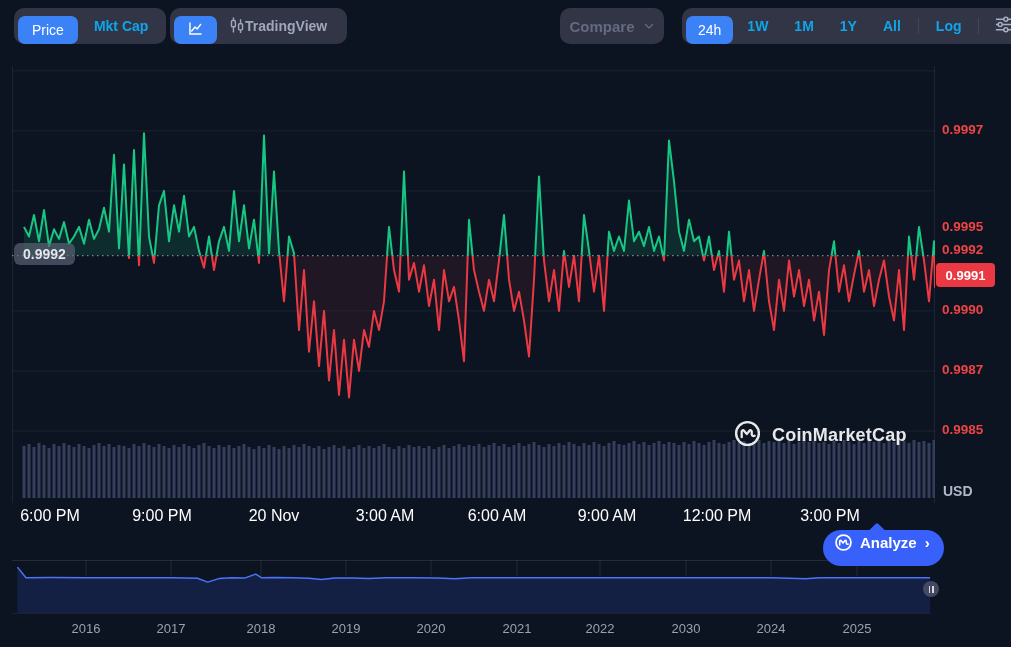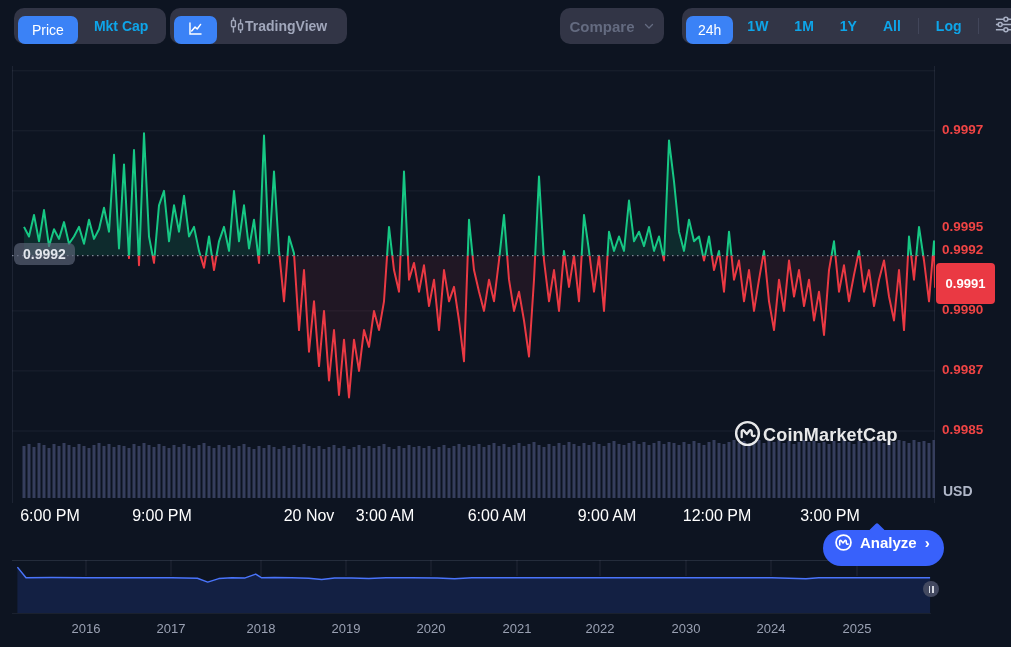--- a/index.html
+++ b/index.html
@@ -21,23 +21,23 @@
   .divider { width:1px; height:16px; background:#42465a; margin:0 3px; }
   .range-chip { padding:0 12px; }
 
   
   .price-tick { position:absolute; left:942px; font-size:13.5px; font-weight:600; color:#ef4444; }
   .time-tick  { position:absolute; top:507px; transform:translateX(-50%); font-size:16px; color:#ffffff; }
   .year-tick  { position:absolute; top:621px; transform:translateX(-50%); font-size:13px; color:#9aa1b3; }
   .usd-label  { position:absolute; left:943px; top:483px; font-size:14px; font-weight:700; color:#b0b7c8; }
   .open-badge { position:absolute; left:14px; background:rgba(94,102,122,0.65); color:#e2e5ec;
                 font-size:14px; font-weight:600; padding:3px 9px; border-radius:6px; }
-  .last-badge { position:absolute; left:936px; width:59px; height:41px; background:#ea3943; color:#ffffff;
+  .last-badge { position:absolute; left:936px; width:59px; height:24px; background:#ea3943; color:#ffffff;
                 font-size:13px; font-weight:700; border-radius:4px; display:flex; align-items:center; justify-content:center; }
-  .watermark { position:absolute; left:733px; top:419px; display:flex; align-items:center; gap:1px;
+  .watermark { position:absolute; left:733px; top:419px; display:flex; align-items:center; gap:10px;
                color:rgba(255,255,255,0.9); }
   .watermark .wm-text { font-size:18px; font-weight:600; letter-spacing:.2px; }
   .analyze-btn { position:absolute; left:823px; top:530px; height:36px; padding:0 14px 12px 11px; background:#3861fb;
                  border-radius:18px; display:flex; align-items:center; gap:7px; color:#fff; font-size:15px;
                  font-weight:700; cursor:pointer; z-index:5; }
   .analyze-btn::before { content:""; position:absolute; top:-5px; left:48px; width:12px; height:12px;
                  background:#3861fb; transform:rotate(45deg); border-radius:2px; }
   .analyze-chevron { font-size:15px; font-weight:700; margin-left:1px; }
   .nav-handle { position:absolute; left:923px; top:581px; width:16px; height:16px; border-radius:8px;
                 background:#434960; display:flex; align-items:center; justify-content:center; gap:2px; cursor:ew-resize; z-index:6; }
@@ -322,21 +322,21 @@
       <div class="price-tick" style="top: 122px;">0.9997</div>
       <div class="price-tick" style="top: 182px; margin-top: 37px;">0.9995</div>
       <div class="price-tick" style="top: 242px;">0.9992</div>
       <div class="price-tick" style="top: 302px;">0.9990</div>
       <div class="price-tick" style="top: 362px;">0.9987</div>
       <div class="price-tick" style="top: 422px;">0.9985</div>
     </div>
   <div id="time-axis">
       <div class="time-tick" style="left: 50px;">6:00 PM</div>
       <div class="time-tick" style="left: 162px;">9:00 PM</div>
-      <div class="time-tick" style="left: 274px; margin-left: 35px;">20 Nov</div>
+      <div class="time-tick" style="left: 274px;">20 Nov</div>
       <div class="time-tick" style="left: 385px;">3:00 AM</div>
       <div class="time-tick" style="left: 497px;">6:00 AM</div>
       <div class="time-tick" style="left: 607px;">9:00 AM</div>
       <div class="time-tick" style="left: 717px;">12:00 PM</div>
       <div class="time-tick" style="left: 830px;">3:00 PM</div>
     </div>
 
   <div class="open-badge" id="open-badge" style="top: 243px;">0.9992</div>
   <div class="last-badge" id="last-badge" style="top: 263px;">0.9991</div>
   <div class="usd-label">USD</div>

